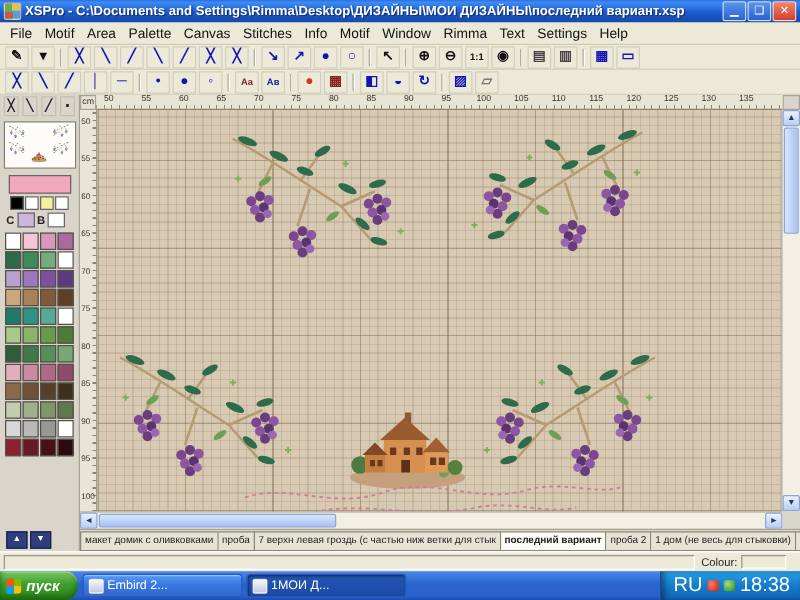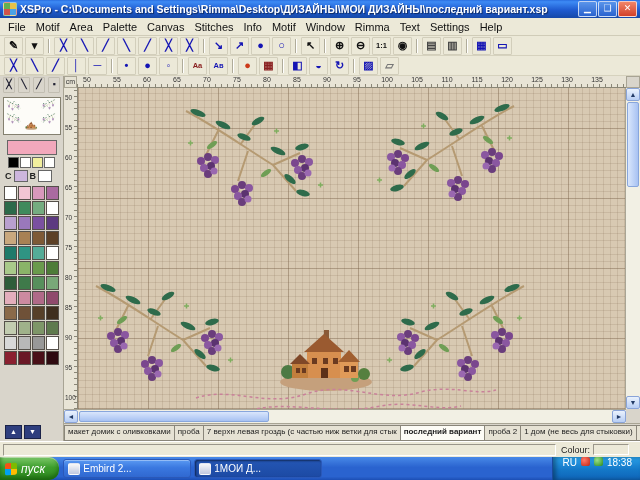--- a/index.html
+++ b/index.html
@@ -68,27 +68,27 @@
   .sheet-tab.active{background:#fdfcf6;font-weight:bold;}
 
   
   .statusbar{height:15px;flex:none;background:#ece9d8;border-top:1px solid #fff;display:flex;align-items:center;font-size:9px;padding:0 3px;gap:5px;color:#222;}
   .status-left{flex:1;height:10px;border:1px solid;border-color:#9a968a #fff #fff #9a968a;}
   .status-colour{display:flex;align-items:center;gap:3px;padding-right:8px;}
   .colour-box{width:34px;height:9px;border:1px solid;border-color:#9a968a #fff #fff #9a968a;background:#ece9d8;}
 
   
   .taskbar{height:23px;flex:none;background:linear-gradient(#4889e8,#2a63cf 45%,#2a63cf 85%,#1c4eb4);display:flex;align-items:stretch;overflow:hidden;}
-  .start-btn{display:flex;align-items:center;gap:4px;color:#fff;font-weight:normal;font-style:italic;font-size:12px;padding:0 14px 0 5px;background:linear-gradient(#7ec96a,#3d9e2d 45%,#2f8a20);border-radius:0 10px 10px 0;box-shadow:inset 0 -3px 5px rgba(20,90,10,.8),inset 0 1px 0 rgba(255,255,255,.5);flex:none;}
+  .start-btn{display:flex;align-items:center;gap:4px;color:#fff;font-weight:bold;font-style:italic;font-size:12px;padding:0 14px 0 5px;background:linear-gradient(#7ec96a,#3d9e2d 45%,#2f8a20);border-radius:0 10px 10px 0;box-shadow:inset 0 -3px 5px rgba(20,90,10,.8),inset 0 1px 0 rgba(255,255,255,.5);flex:none;}
   .win-flag{width:12px;height:12px;border-radius:2px;background:conic-gradient(#7cbb00 0 25%,#ffbb00 0 50%,#00a1f1 0 75%,#f65314 0);transform:skewY(-4deg);}
   .tasks{flex:1;display:flex;gap:3px;padding:2px 4px;min-width:0;}
   .task-btn{flex:1;max-width:118px;display:flex;align-items:center;gap:3px;background:linear-gradient(#5a9af2,#3a78e0 45%,#3068d0);border-radius:3px;color:#fff;font-size:10px;padding:0 4px;border:1px solid #2a58b8;box-shadow:inset 0 1px 0 rgba(255,255,255,.35);white-space:nowrap;overflow:hidden;}
   .task-btn.active{background:linear-gradient(#2456b4,#1c4aa4);box-shadow:inset 1px 1px 2px rgba(0,0,0,.5);}
   .task-icon{width:10px;height:10px;flex:none;border-radius:2px;background:linear-gradient(#f8f8f8,#c0c8e0);border:1px solid rgba(255,255,255,.5);}
-  .tray{display:flex;align-items:flex-start;gap:4px;padding:0 8px 0 10px;background:linear-gradient(#2aa0e8,#1478c8 55%,#0f64b8);border-left:1px solid #1a4a9a;box-shadow:inset 3px 0 4px rgba(0,0,0,.35);color:#fff;font-size:10px;flex:none;}
+  .tray{display:flex;align-items:center;gap:4px;padding:0 8px 0 10px;background:linear-gradient(#2aa0e8,#1478c8 55%,#0f64b8);border-left:1px solid #1a4a9a;box-shadow:inset 3px 0 4px rgba(0,0,0,.35);color:#fff;font-size:16px;flex:none;}
   .tray-ico{width:9px;height:9px;border-radius:2px;}
   .tray-ico.red{background:radial-gradient(circle at 35% 35%,#ff7a6a,#c22210);}
   .tray-ico.grn{background:radial-gradient(circle at 35% 35%,#9ae08a,#2a8a1a);}
 </style>
 </head>
 <body>
 
 <div class="window">
 
   <div class="titlebar">

